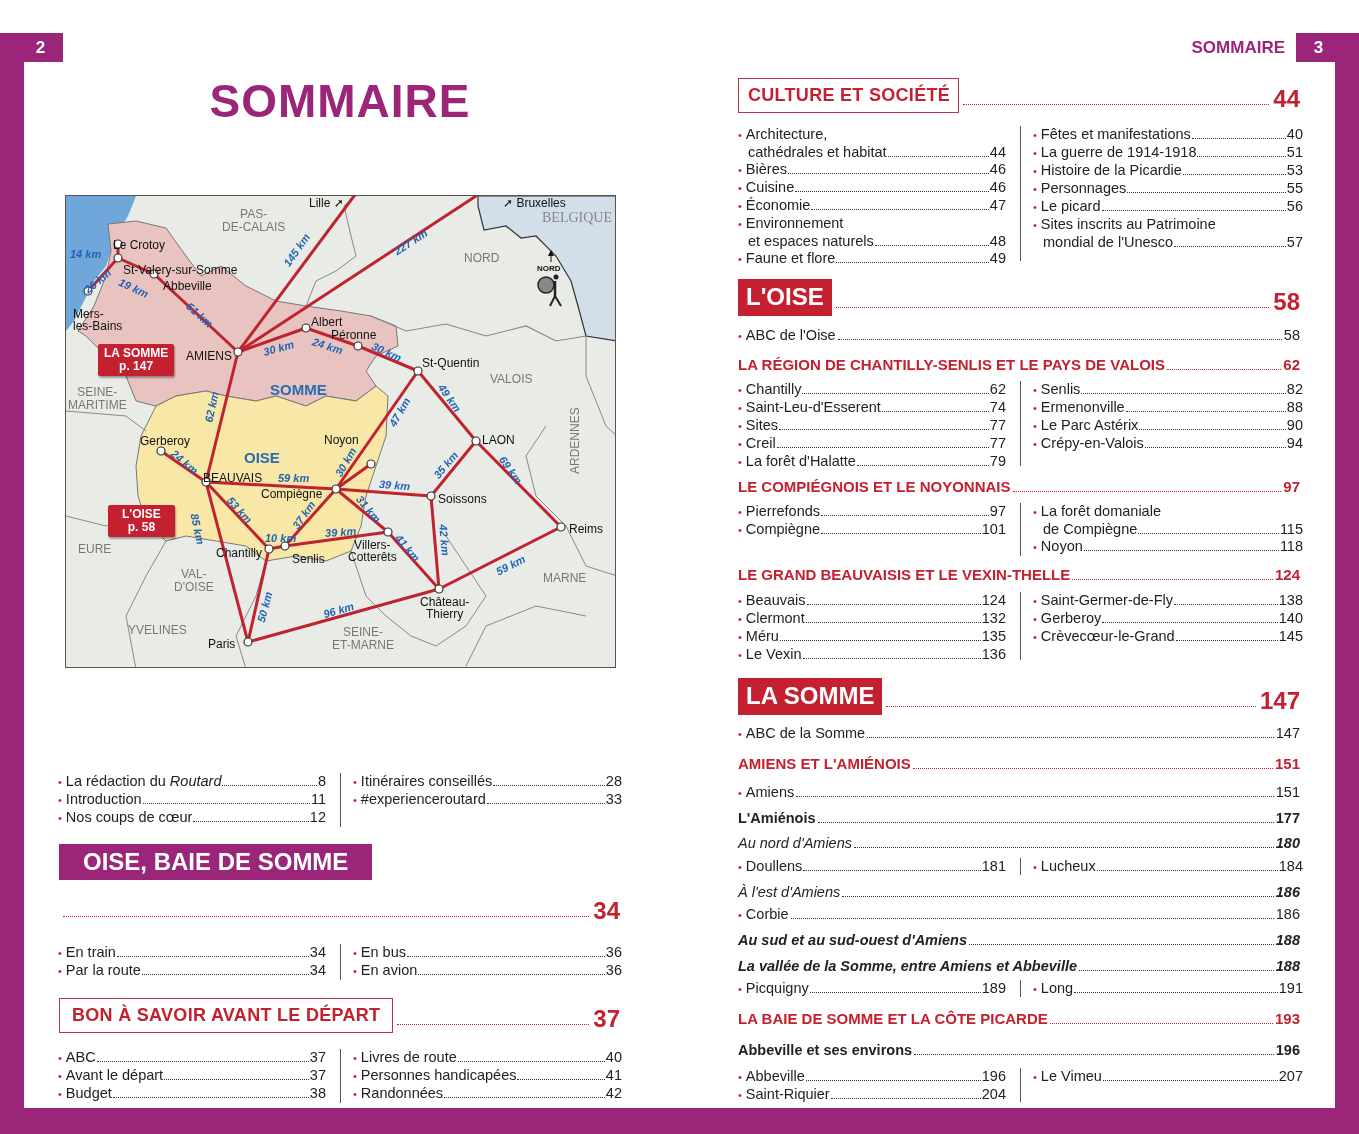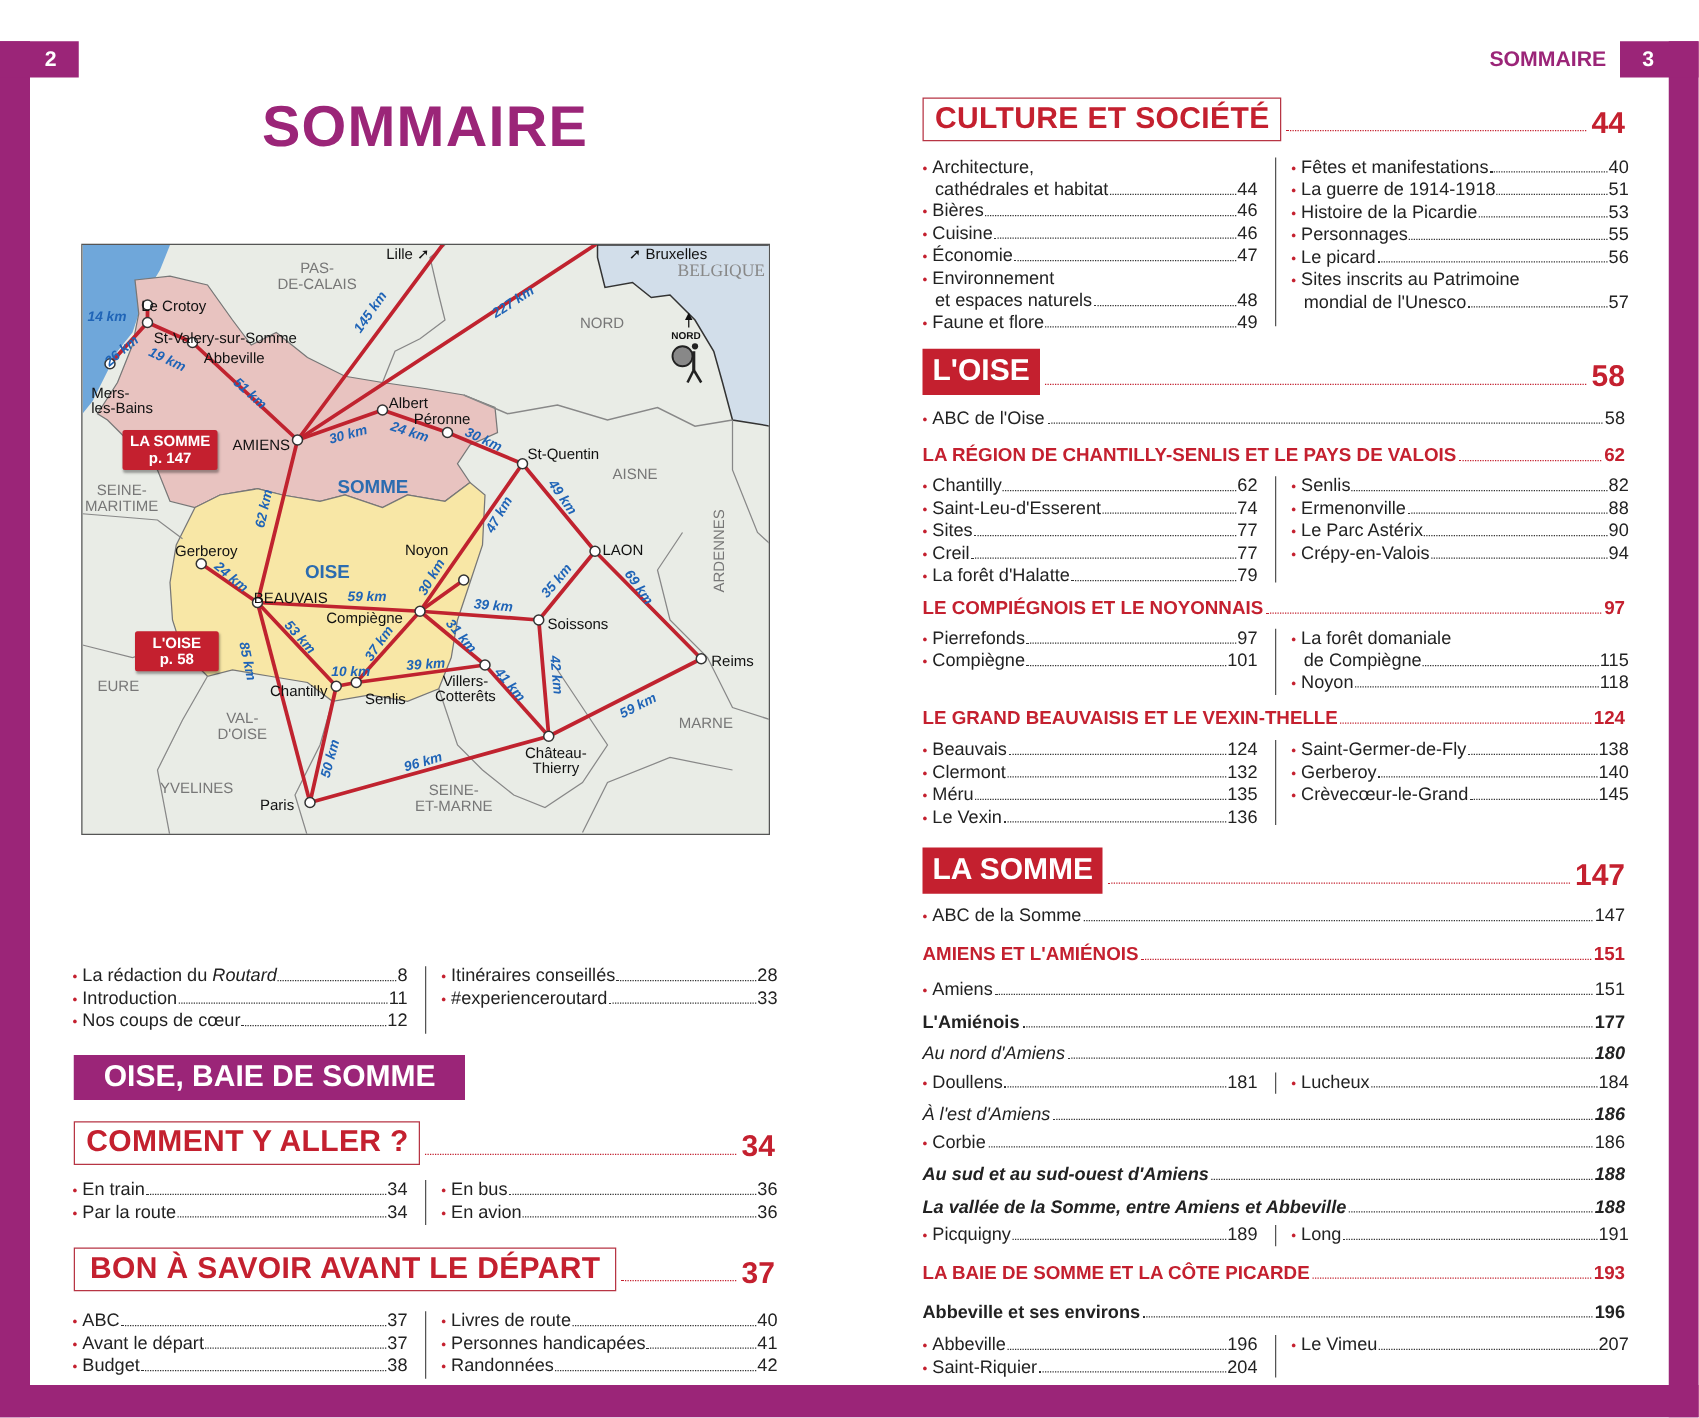--- a/index.html
+++ b/index.html
@@ -29,21 +29,21 @@
   .toc-cols { position: absolute; display: flex; font-size: 14.5px; line-height: 17px; color: #222; }
   .toc-col { position: relative; }
   .toc-col.right { border-left: 1px solid #555; margin-left: 14px; padding-left: 12px; }
   .toc-item { display: flex; align-items: baseline; white-space: nowrap; }
   .toc-item .bullet { color: #c4202f; font-size: 11px; margin-right: 4px; }
   .toc-item .lbl { flex: 0 0 auto; }
   .toc-item .dots { flex: 1 1 auto; border-bottom: 1px dotted #333; margin: 0 1px 4px 1px; min-width: 6px; }
   .toc-item .pg { flex: 0 0 auto; }
 
   .section-boxed { position: absolute; display: flex; align-items: flex-end; }
-  .section-boxed .box { border: 1.5px solid #b73544; color: #c4202f; font-weight: bold; font-size: 24px; padding: 2px 8px 3px 9px; white-space: nowrap; line-height: 28px; letter-spacing: 0.3px; }
+  .section-boxed .box { border: 1.5px solid #b73544; color: #c4202f; font-weight: bold; font-size: 18px; padding: 2px 8px 3px 9px; white-space: nowrap; line-height: 28px; letter-spacing: 0.3px; }
   .section-boxed .dots { flex: 1 1 auto; border-bottom: 1.5px dotted #c4202f; margin: 0 4px 8px 4px; }
   .section-boxed .pg { color: #c4202f; font-weight: bold; font-size: 24px; line-height: 28px; }
 
   .section-filled { position: absolute; display: flex; align-items: flex-end; }
   .section-filled .box { background: #c4202f; color: #fff; font-weight: bold; font-size: 24px; padding: 4px 8px 5px 8px; white-space: nowrap; line-height: 28px; }
   .section-filled .dots { flex: 1 1 auto; border-bottom: 1.5px dotted #c4202f; margin: 0 4px 8px 4px; }
   .section-filled .pg { color: #c4202f; font-weight: bold; font-size: 24px; line-height: 28px; }
 
   .purple-banner { position: absolute; left: 59px; top: 844px; background: #9b2578; color: #fff; font-weight: bold; font-size: 24px; padding: 4px 24px; line-height: 28px; white-space: nowrap; }
 
@@ -182,21 +182,21 @@
   <div class="map-label" style="left:226px;top:357px;">Senlis</div>
   <div class="map-label" style="left:282px;top:343px;text-align:center;"><span>Villers-</span><br><span>Cotterêts</span></div>
   <div class="map-label" style="left:354px;top:400px;text-align:center;"><span>Château-</span><br><span>Thierry</span></div>
   <div class="map-label" style="left:142px;top:442px;">Paris</div>
 
   <div class="map-region" style="left:156px;top:12px;"><span>PAS-</span><br><span>DE-CALAIS</span></div>
   <div class="map-region" style="left:476px;top:15px;font-family:'Liberation Serif',serif;font-size:14px;color:#888;">BELGIQUE</div>
   <div class="map-region" style="left:398px;top:56px;">NORD</div>
   <div class="map-label" style="left:471px;top:67px;font-size:8px;font-weight:bold;">NORD</div>
   <div class="map-region" style="left:2px;top:190px;"><span>SEINE-</span><br><span>MARITIME</span></div>
-  <div class="map-region" style="left:424px;top:177px;">AISNE</div>
+  <div class="map-region" style="left:424px;top:177px;">VALOIS</div>
   <div class="map-region" style="left:503px;top:245px;transform:rotate(-90deg);transform-origin:left top;top:278px;">ARDENNES</div>
   <div class="map-region" style="left:12px;top:347px;">EURE</div>
   <div class="map-region" style="left:108px;top:372px;"><span>VAL-</span><br><span>D'OISE</span></div>
   <div class="map-region" style="left:62px;top:428px;">YVELINES</div>
   <div class="map-region" style="left:266px;top:430px;"><span>SEINE-</span><br><span>ET-MARNE</span></div>
   <div class="map-region" style="left:477px;top:376px;">MARNE</div>
 
   <div class="map-dept" style="left:204px;top:185px;">SOMME</div>
   <div class="map-dept" style="left:178px;top:253px;">OISE</div>
 
@@ -267,21 +267,20 @@
         <span class="lbl">#experienceroutard</span>
         <span class="dots"></span>
         <span class="pg">33</span>
       </div>
   </div>
 </div>
 
 <div class="purple-banner">OISE, BAIE DE SOMME</div>
 
 <div class="section-boxed" style="left:59px;top:897px;width:561px;">
-  <span class="box">COMMENT Y ALLER ?</span>
     <span class="dots"></span>
     <span class="pg">34</span>
 </div>
 <div class="toc-cols" style="left:58px;top:944px;">
   <div class="toc-col" style="width:268px;">
     <div class="toc-item">
         <span class="bullet">•</span>
         <span class="lbl">En train</span>
         <span class="dots"></span>
         <span class="pg">34</span>

